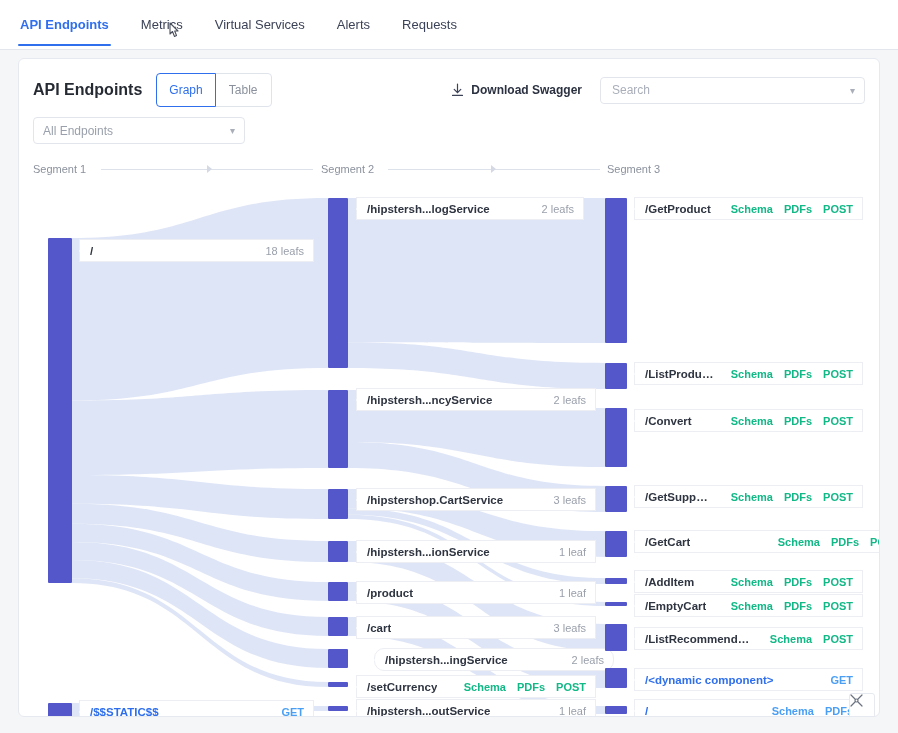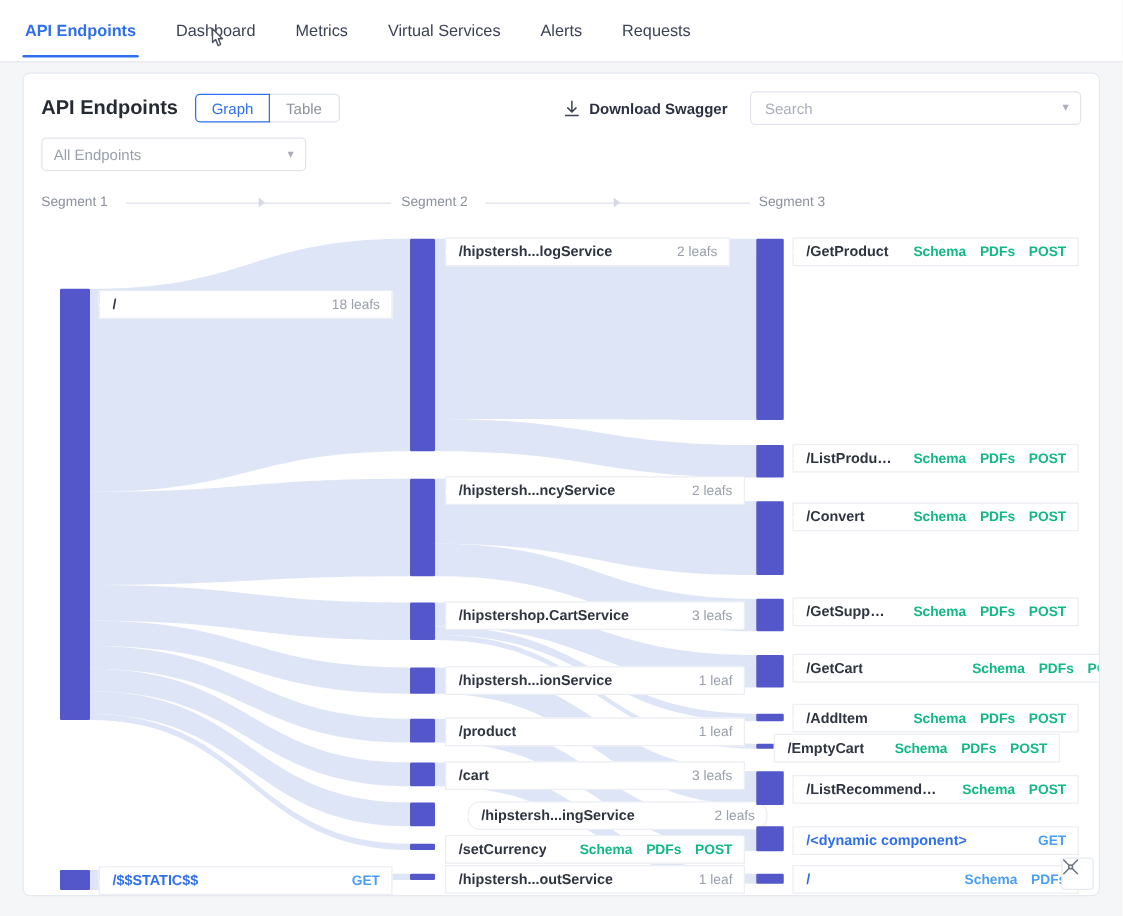--- a/index.html
+++ b/index.html
@@ -32,21 +32,21 @@
   .card{
     position:absolute;left:18px;top:58px;width:862px;height:659px;
     background:#fff;border:1px solid #e6e9ef;border-radius:6px;
     overflow:hidden;
   }
   .card-head{padding:14px 14px 0 14px;}
   .head-row{display:flex;align-items:center;}
   .title{font-size:16px;font-weight:bold;color:#262b33;margin-right:14px;}
   .seg-toggle{display:flex;}
   .seg-btn{
-    height:23px;min-width:57px;padding:0 12px;font-size:12px;
+    height:34px;min-width:57px;padding:0 12px;font-size:12px;
     display:flex;align-items:center;justify-content:center;
     border:1px solid #dfe3ea;background:#fff;color:#8b919c;cursor:pointer;
   }
   .seg-btn:first-child{border-radius:4px 0 0 4px;}
   .seg-btn:last-child{border-radius:0 4px 4px 0;margin-left:-1px;}
   .seg-btn.on{border:1px solid #2f6fed;color:#2f6fed;z-index:2;}
   .spacer{flex:1;}
   .dl{
     display:flex;align-items:center;gap:7px;font-size:12px;color:#2b3140;
     cursor:pointer;margin-right:18px;font-weight:bold;
@@ -99,21 +99,20 @@
     border:1px solid #e6e9ef;border-radius:3px;display:flex;align-items:center;
     justify-content:center;cursor:pointer;z-index:40;
   }
 </style>
 </head>
 <body>
 
 <div class="tabbar">
   <div id="tabs" style="display:flex;align-items:flex-end;">
       <div class="tab active">API Endpoints</div>
-      <div class="tab">Dashboard</div>
       <div class="tab">Metrics</div>
       <div class="tab">Virtual Services</div>
       <div class="tab">Alerts</div>
       <div class="tab">Requests</div>
     </div>
   <svg class="cursor" viewBox="0 0 16 20">
     <path d="M4 1 L4 12 L6.5 9.5 L8.5 14.5 L10.5 13.5 L8.7 9 L12 9 Z" fill="#fff" stroke="#4a4f5c" stroke-width="1.1" stroke-linejoin="round"></path>
   </svg>
 </div>
 
@@ -314,21 +313,21 @@
         <div class="node" style="left: 586px; top: 396px; width: 22px; height: 6px; background: rgb(84, 87, 201);"></div>
         <div class="lbl" style="left: 615px; top: 388px; width: 229px;">
           <span class="notch"></span>
           <span class="nm">/AddItem</span>
           <span class="gap"></span>
           <span class="act">Schema</span>
           <span class="act">PDFs</span>
           <span class="act">POST</span>
         </div>
         <div class="node" style="left: 586px; top: 420px; width: 22px; height: 4px; background: rgb(84, 87, 201);"></div>
-        <div class="lbl" style="left: 600px; top: 412px; width: 229px;">
+        <div class="lbl" style="left: 615px; top: 412px; width: 229px;">
           <span class="notch"></span>
           <span class="nm">/EmptyCart</span>
           <span class="gap"></span>
           <span class="act">Schema</span>
           <span class="act">PDFs</span>
           <span class="act">POST</span>
         </div>
         <div class="node" style="left: 586px; top: 442px; width: 22px; height: 27px; background: rgb(84, 87, 201);"></div>
         <div class="lbl" style="left: 615px; top: 445px; width: 229px;">
           <span class="notch"></span>

